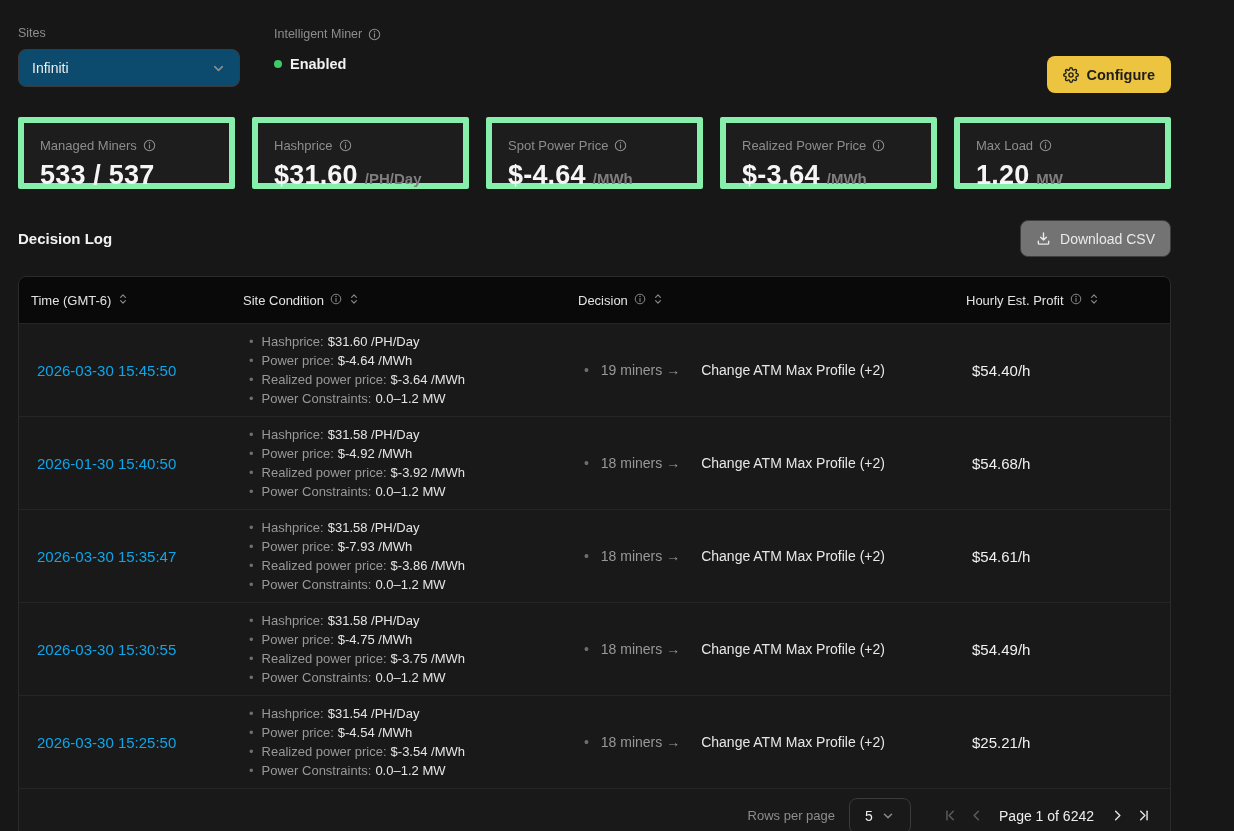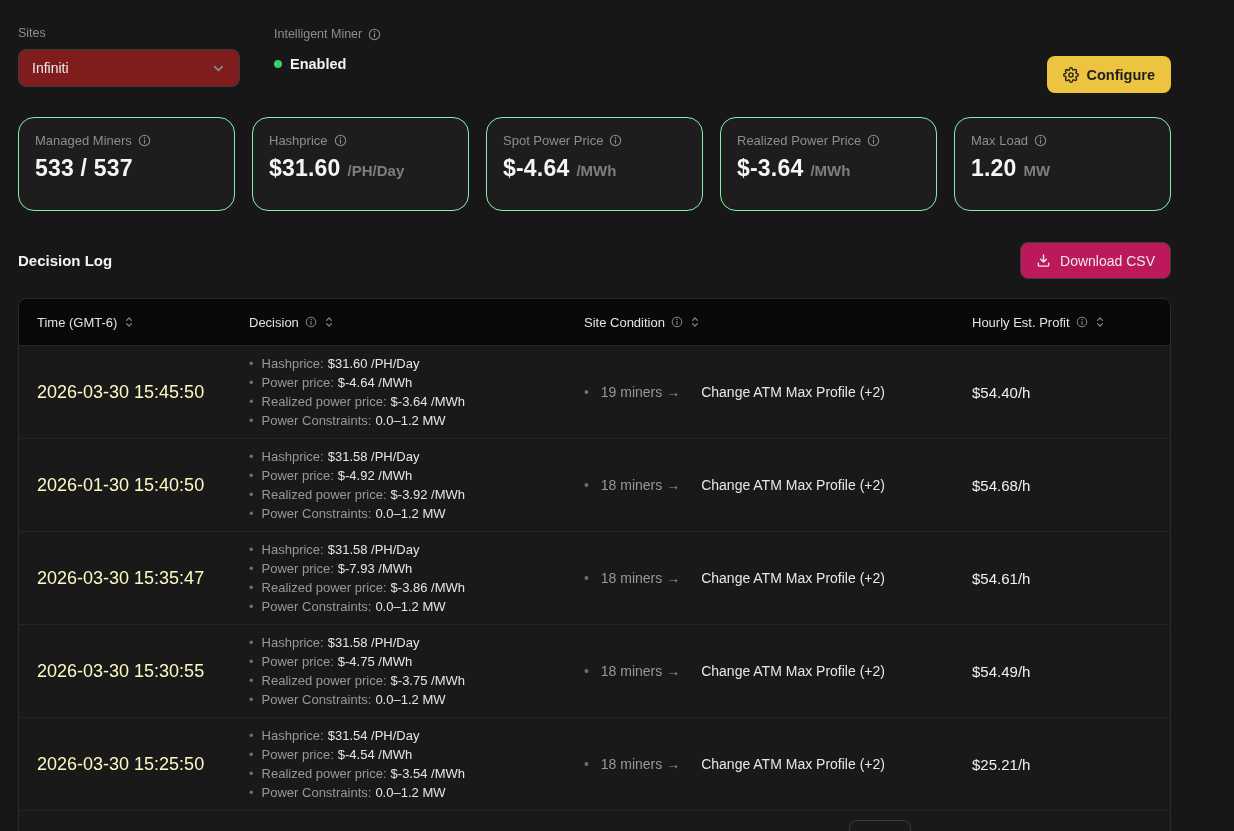--- a/index.html
+++ b/index.html
@@ -10,63 +10,63 @@
     color:#ececec;
     overflow:hidden;
   }
   .page { width:1234px; height:831px; padding:26px 63px 0 18px; }
 
   
   .top-row { display:flex; align-items:flex-start; }
   .field-label { font-size:12.5px; color:#8d8d8d; display:flex; align-items:center; gap:6px; }
   .sites-block .field-label { margin-bottom:9px;text-align:right; }
   .select {
-    width:222px; height:38px; background:#7f1d1d; border:1px solid #3a3a3a;
+    width:222px; height:38px; background:#0c4a6e; border:1px solid #3a3a3a;
     border-radius:8px; display:flex; align-items:center; justify-content:space-between;
     padding:0 13px; font-size:14px; color:#ededed; cursor:pointer;
   }
   .miner-block { margin-left:34px; padding-top:1px; }
   .status { margin-top:15px; display:flex; align-items:center; gap:8px; font-size:14.5px; font-weight:700; color:#f2f2f2; }
   .dot { width:8px; height:8px; border-radius:50%; background:var(--status-green,#3fc96a); }
   .spacer { flex:1; }
   .configure-btn {
     margin-top:30px; background:var(--accent,#ecc440); color:#1d1d1d; border:none;
     border-radius:8px; height:37px; padding:0 16px; font-size:14.5px; font-weight:600;
     display:flex; align-items:center; gap:8px; cursor:pointer;
     font-family:"Liberation Sans", sans-serif;
   }
 
   
   .stats-row { display:flex; gap:17px; margin-top:24px; }
   .card {
-    flex:1; height:94px; background:#1d1d1d; border:1px solid #86efac;
-    border-radius:16px; padding:15px 16px;
+    flex:1; height:72px; background:#1d1d1d; border:6px solid #86efac;
+    border-radius:2px; padding:15px 16px;
   }
   .card .field-label { font-size:13px; }
   .card-value { margin-top:7px; display:flex; align-items:baseline; gap:7px; }
-  .card-value .val { font-size:23px; font-weight:700; color:#f5f5f5; letter-spacing:.2px; }
+  .card-value .val { font-size:27px; font-weight:700; color:#f5f5f5; letter-spacing:.2px; }
   .card-value .unit { font-size:15px; font-weight:700; color:#7e7e7e; }
 
   
   .log-header { display:flex; align-items:center; justify-content:space-between; margin-top:31px; }
   .log-title { font-size:15px; font-weight:700; color:#f2f2f2; }
   .download-btn {
-    background:#be185d; border:1px solid #3e3e3e; border-radius:8px; height:37px;
+    background:#737373; border:1px solid #3e3e3e; border-radius:8px; height:37px;
     padding:0 15px; color:#e9e9e9; font-size:14px; display:flex; align-items:center; gap:9px;
     cursor:pointer; font-family:"Liberation Sans", sans-serif;
   }
 
   
   .table { margin-top:19px; border:1px solid #2b2b2b; border-radius:8px; overflow:hidden; background:#191919; }
   .thead, .tr { display:grid; grid-template-columns:212px 335px 388px 1fr; }
   .thead { background:#090909; height:46px; align-items:center; }
-  .th { padding:0 18px; font-size:13px; font-weight:500; color:#e3e3e3; display:flex; align-items:center; gap:6px; }
+  .th { padding:0 12px; font-size:13px; font-weight:500; color:#e3e3e3; display:flex; align-items:flex-start; gap:6px; }
   .tr { min-height:83px; align-items:center; border-top:1px solid #252525; }
   .td { padding:8px 18px; }
-  .td-time { font-size:18px; color:#fef9c3; }
+  .td-time { font-size:15px; color:#0ea5e9; }
   .cond-line { font-size:13px; line-height:19px; white-space:nowrap; }
   .cond-line::before { content:"•"; color:#6e6e6e; margin-right:8px; }
   .cond-label { color:#989898; }
   .cond-value { color:#e5e5e5; margin-left:4px; }
   .td-decision { font-size:14px; white-space:nowrap; }
   .td-decision::before { content:"•"; color:#6e6e6e; margin-right:8px; }
   .dec-prefix { color:#989898; }
   .dec-action { color:#e7e7e7; margin-left:21px; }
   .td-profit { font-size:15px; color:#f0f0f0; }
 
@@ -244,30 +244,30 @@
 
   <div class="table">
     <div class="thead">
       <div class="th">
         <span>Time (GMT-6)</span>
         <svg class="ic muted-ic" width="12" height="12">
             <use href="#i-sort"></use>
           </svg>
       </div>
       <div class="th">
+        <span>Site Condition</span>
+        <svg class="ic muted-ic" width="12" height="12">
+            <use href="#i-info"></use>
+          </svg>
+        <svg class="ic muted-ic" width="12" height="12">
+            <use href="#i-sort"></use>
+          </svg>
+      </div>
+      <div class="th">
         <span>Decision</span>
-        <svg class="ic muted-ic" width="12" height="12">
-            <use href="#i-info"></use>
-          </svg>
-        <svg class="ic muted-ic" width="12" height="12">
-            <use href="#i-sort"></use>
-          </svg>
-      </div>
-      <div class="th">
-        <span>Site Condition</span>
         <svg class="ic muted-ic" width="12" height="12">
             <use href="#i-info"></use>
           </svg>
         <svg class="ic muted-ic" width="12" height="12">
             <use href="#i-sort"></use>
           </svg>
       </div>
       <div class="th">
         <span>Hourly Est. Profit</span>
         <svg class="ic muted-ic" width="12" height="12">

